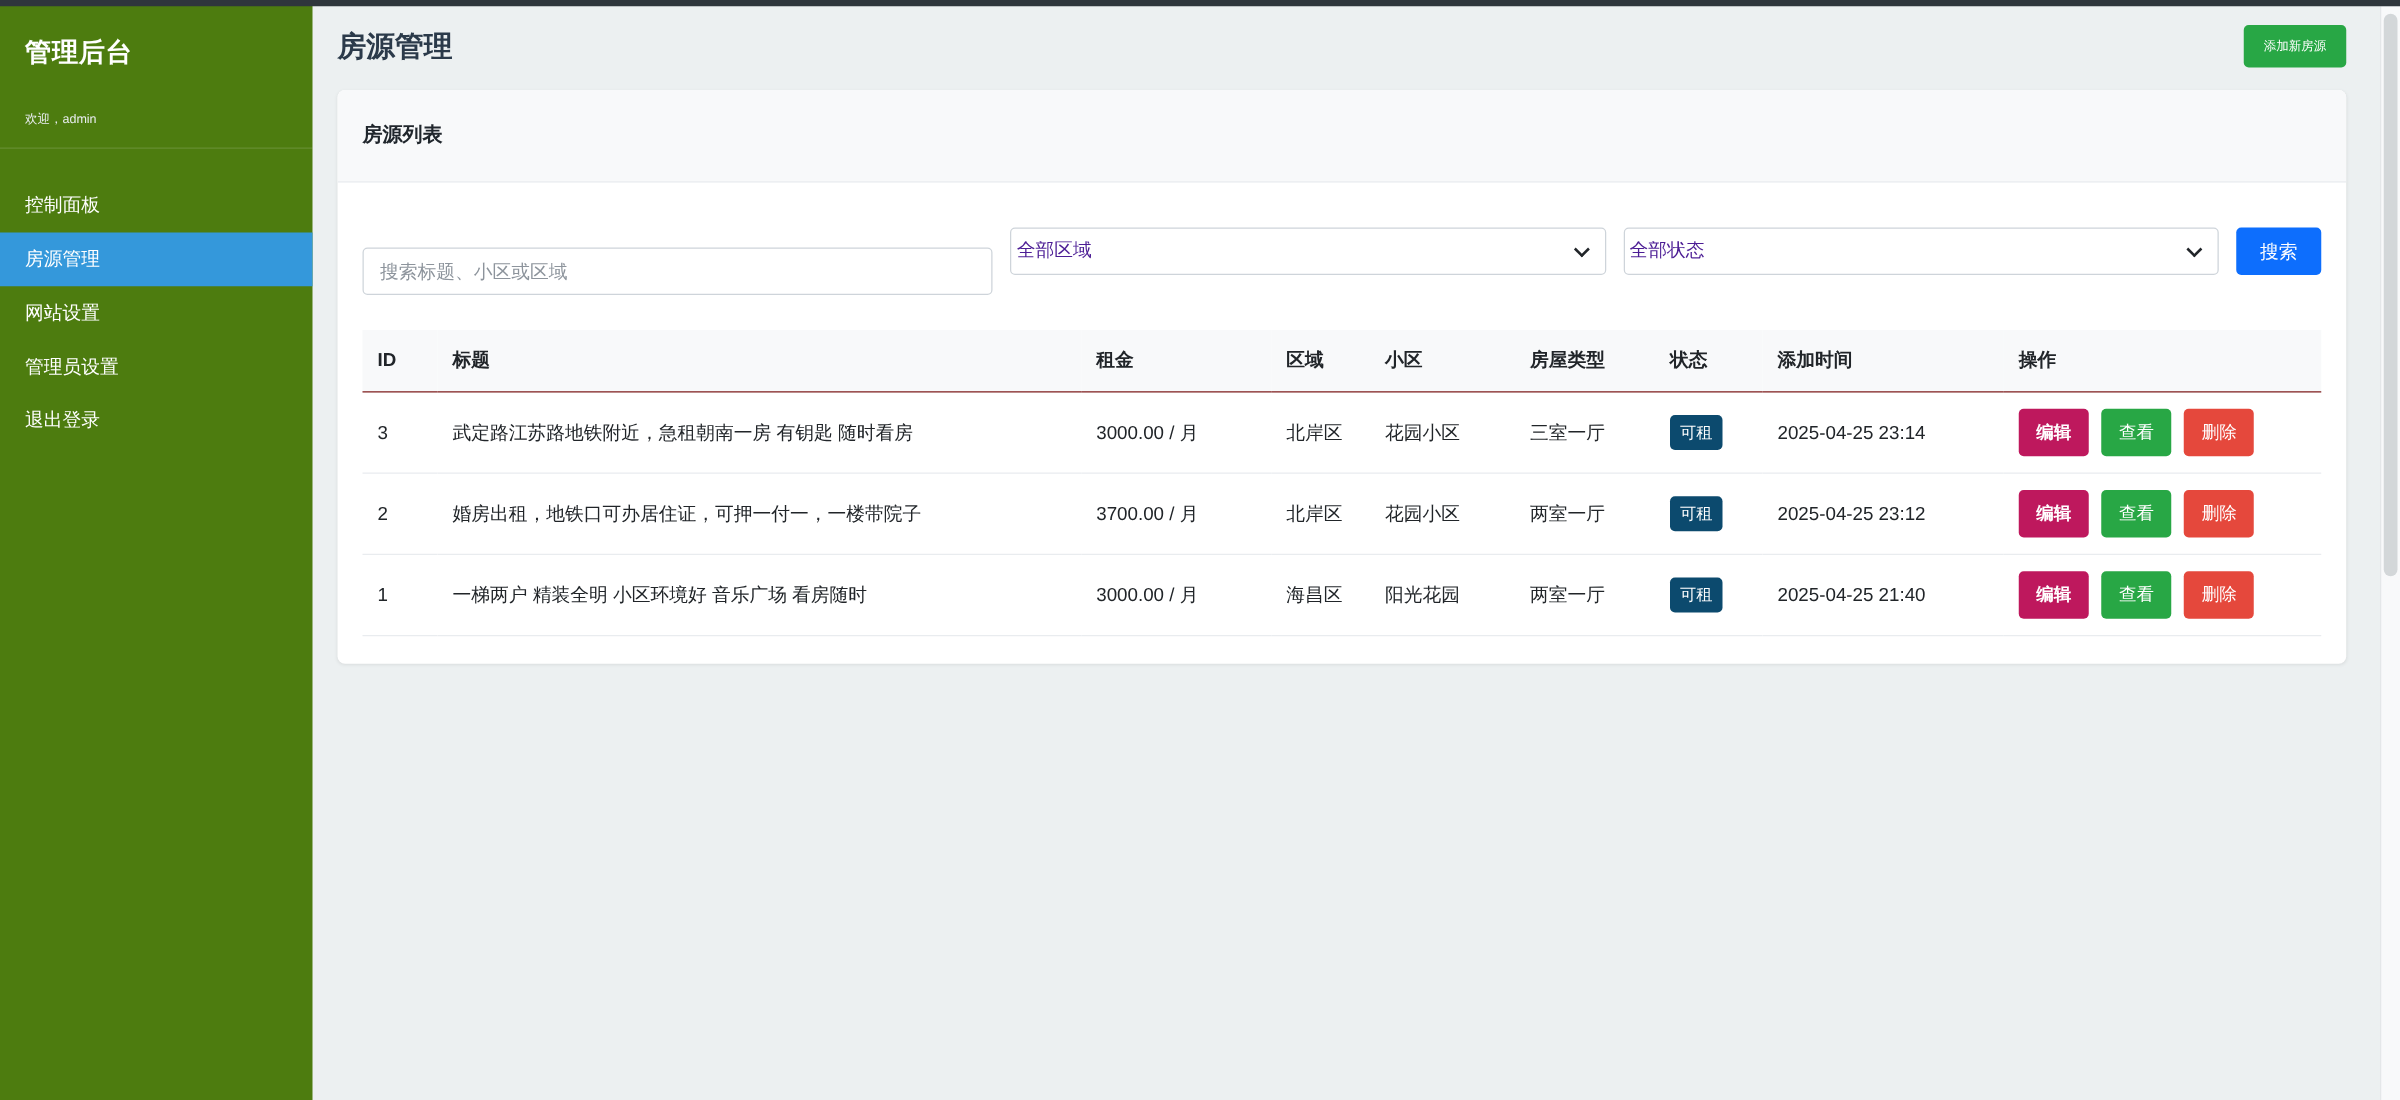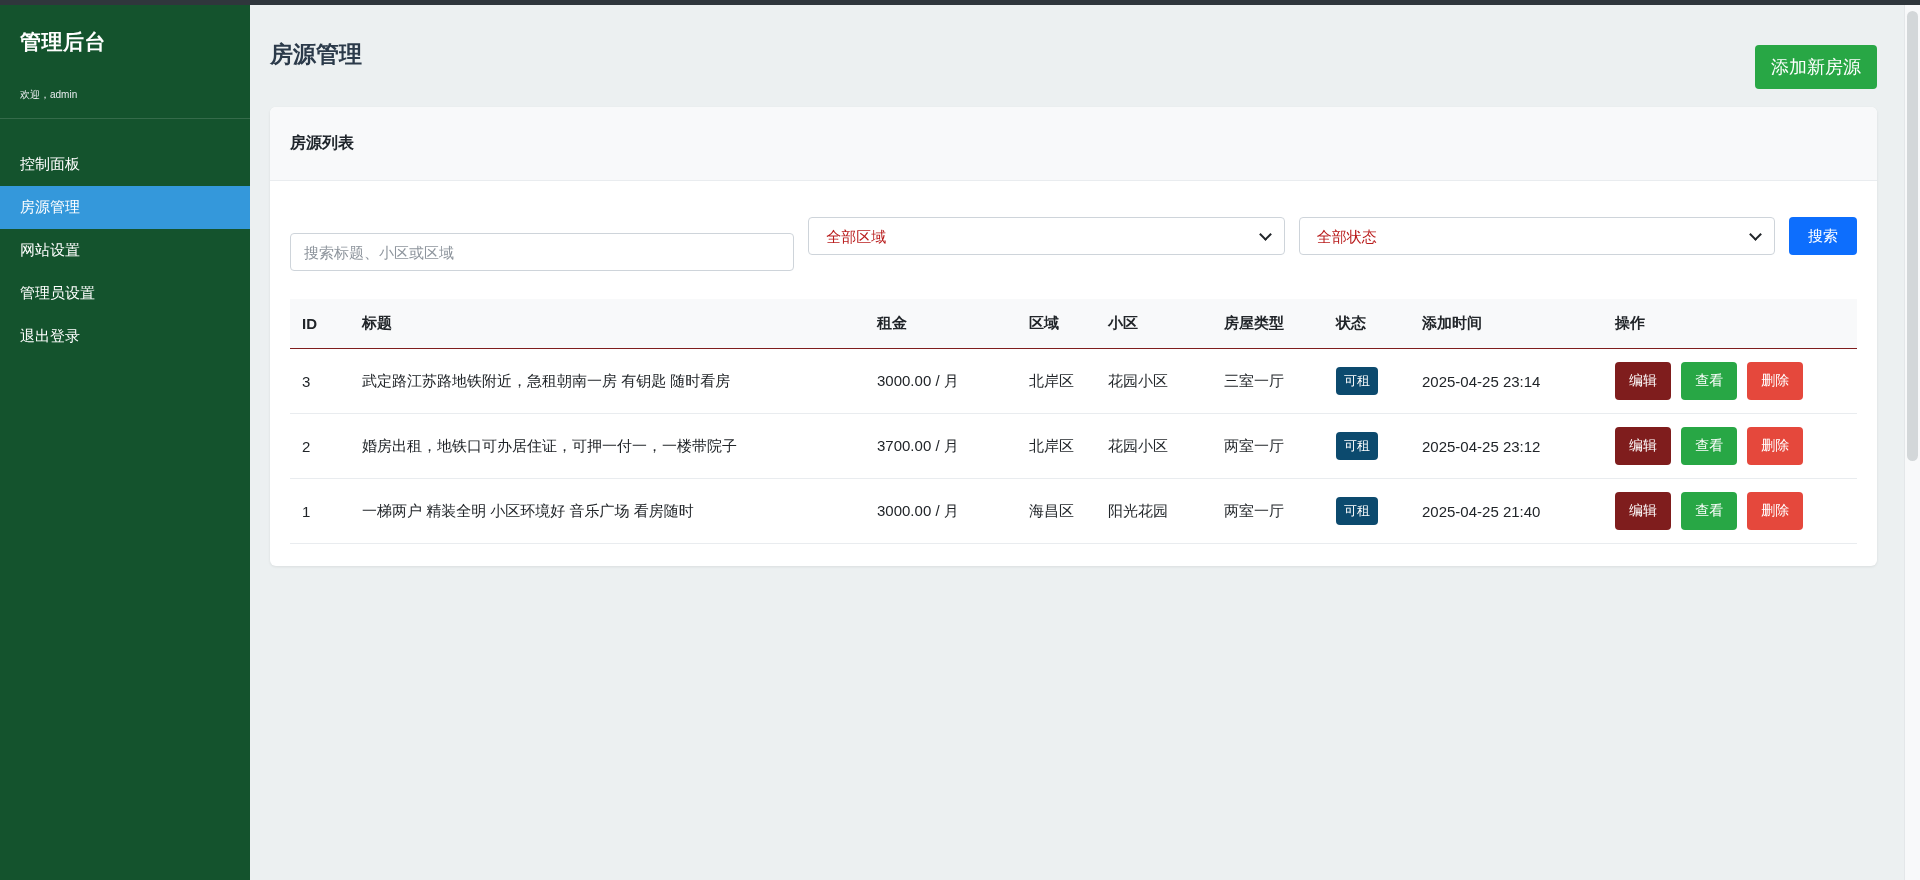--- a/index.html
+++ b/index.html
@@ -7,65 +7,65 @@
   body {
     font-family: "Liberation Sans", "DejaVu Sans", sans-serif;
     background:#ecf0f1;
     color:#212529;
     position:relative;
   }
   .topbar { position:absolute; top:0; left:0; width:1920px; height:5px; background:#2f363c; z-index:20; }
   .app { display:flex; width:1920px; height:880px; }
 
   
-  .sidebar { width:250px; flex-shrink:0; background:#14532d; color:#fff; }
+  .sidebar { width:250px; flex-shrink:0; background:#4d7c0f; color:#fff; }
   .brand { font-size:21px; font-weight:bold; padding:28px 20px 6px; letter-spacing:.5px; }
   .welcome { font-size:10px; color:#e9edf0; padding:26px 20px 16px; border-bottom:1px solid rgba(255,255,255,.14); }
   .nav { margin-top:24px; }
   .nav-item { display:block; padding:12px 20px; font-size:15px; color:#ffffff; cursor:pointer; }
   .nav-item.active { background:#3498db; }
 
   
   .main { flex:1; padding:20px 43px 0 20px; position:relative; }
   .page-header { display:flex; justify-content:space-between; align-items:center; margin-bottom:18px; }
   .page-title { font-size:23px; font-weight:bold; color:#2b3a4a; }
   .btn { display:inline-block; border:none; color:#fff; border-radius:4px; cursor:pointer; font-family:inherit; }
-  .btn-add { background:#28a745; font-size:18px; padding:10px 16px;margin-top:25px; }
+  .btn-add { background:#28a745; font-size:10px; padding:10px 16px; }
 
   
   .card { background:#ffffff; border-radius:6px; box-shadow:0 1px 3px rgba(0,0,0,.08); overflow:hidden; }
   .card-header { background:#f8f9fa; border-bottom:1px solid #e9ecef; padding:26px 20px; font-size:16px; font-weight:bold; color:#20262c; }
   .card-body { padding:20px 20px 22px; }
 
   
   .filters { display:flex; gap:14px; margin:16px 0 28px; }
   .filters > * { height:38px; }
   .search-input { flex:1; border:1px solid #ced4da; border-radius:4px; padding:0 13px; font-size:15px; color:#212529; font-family:inherit; outline:none;margin-top:16px; }
   .search-input::placeholder { color:#8d949c; }
   .select-wrap { flex:1; position:relative; }
   .select-wrap select {
     width:100%; height:38px; border:1px solid #ced4da; border-radius:4px;
-    padding:0 30px 0 17px; font-size:15px; color:#b91c1c; font-family:Liberation Sans, sans-serif;
+    padding:0 30px 0 4px; font-size:15px; color:#4c1d95; font-family:Liberation Mono, monospace;
     appearance:none; -webkit-appearance:none; background:#fff; outline:none;
   }
   .select-wrap::after {
     content:""; position:absolute; right:15px; top:13px; width:7px; height:7px;
     border-right:2px solid #212529; border-bottom:2px solid #212529;
     transform:rotate(45deg); pointer-events:none;
   }
   .btn-search { background:#0d6efd; font-size:15px; padding:0 19px; height:38px; }
 
   
   table { width:100%; border-collapse:collapse; font-size:15px; table-layout:fixed; }
   thead th { background:#f8f9fa; text-align:left; font-weight:bold; color:#212529; padding:15px 12px; border-bottom:1px solid #7f1d1d; }
   tbody td { padding:13px 12px; border-bottom:1px solid #e9ecef; vertical-align:middle; color:#212529; }
   td.title-cell { overflow:hidden; white-space:nowrap; text-overflow:ellipsis; }
   .badge { display:inline-block; background:#0c4a6e; color:#fff; font-size:13px; padding:5px 8px; border-radius:4px; }
   .btn-action { font-size:14px; padding:10px 14px; margin-right:6px; }
-  .btn-edit { background:#7f1d1d; }
+  .btn-edit { background:#be185d;font-weight:bold; }
   .btn-view { background:#28a745; }
   .btn-del  { background:#e5483c; }
 
   
   .scrollbar { position:absolute; right:0; top:5px; width:16px; height:875px; background:#f8f9fa; border-left:1px solid #e4e7e9; z-index:15; }
   .scrollbar .thumb { position:absolute; left:2px; right:2px; top:6px; height:450px; background:#d3d7d9; border-radius:6px; }
 </style>
 </head>
 <body>
 

